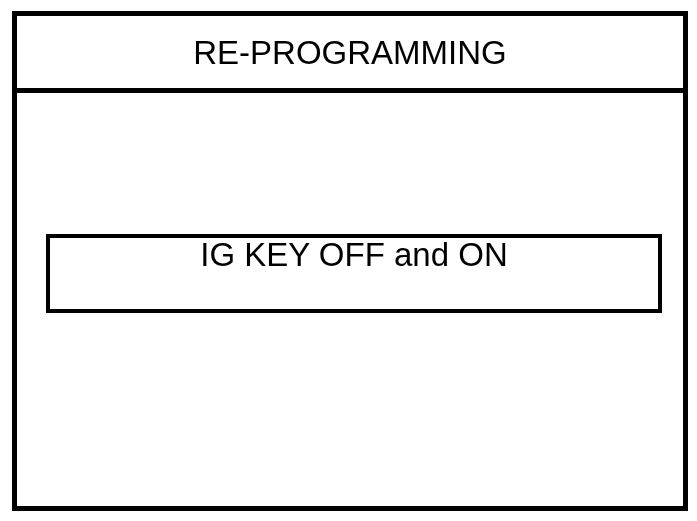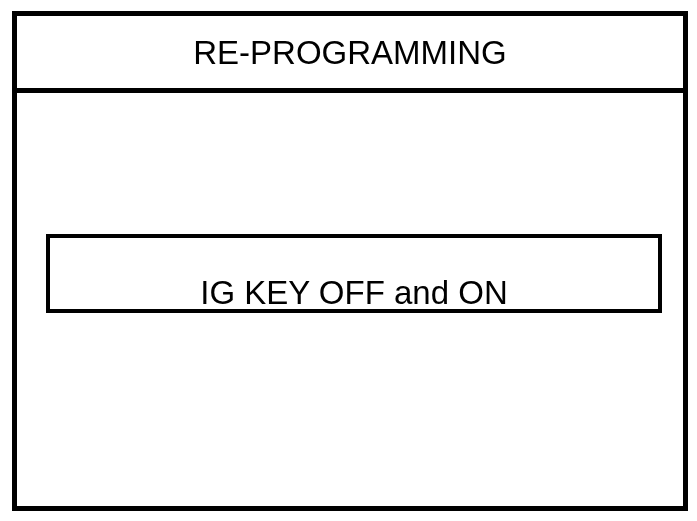--- a/index.html
+++ b/index.html
@@ -46,21 +46,21 @@
   .message-box {
     position: absolute;
     left: 29px;
     top: 141px; 
     width: 616px;
     height: 79px;
     box-sizing: border-box;
     border: 4px solid var(--border, #000000);
     background: var(--background, #ffffff);
     display: flex;
-    align-items: flex-end;
+    align-items: flex-start;
     justify-content: center;
   }
   .message-text {
     font-size: 33px;
     line-height: 1;
     color: var(--text, #000000);
     white-space: nowrap;
   }
 </style>
 </head>

